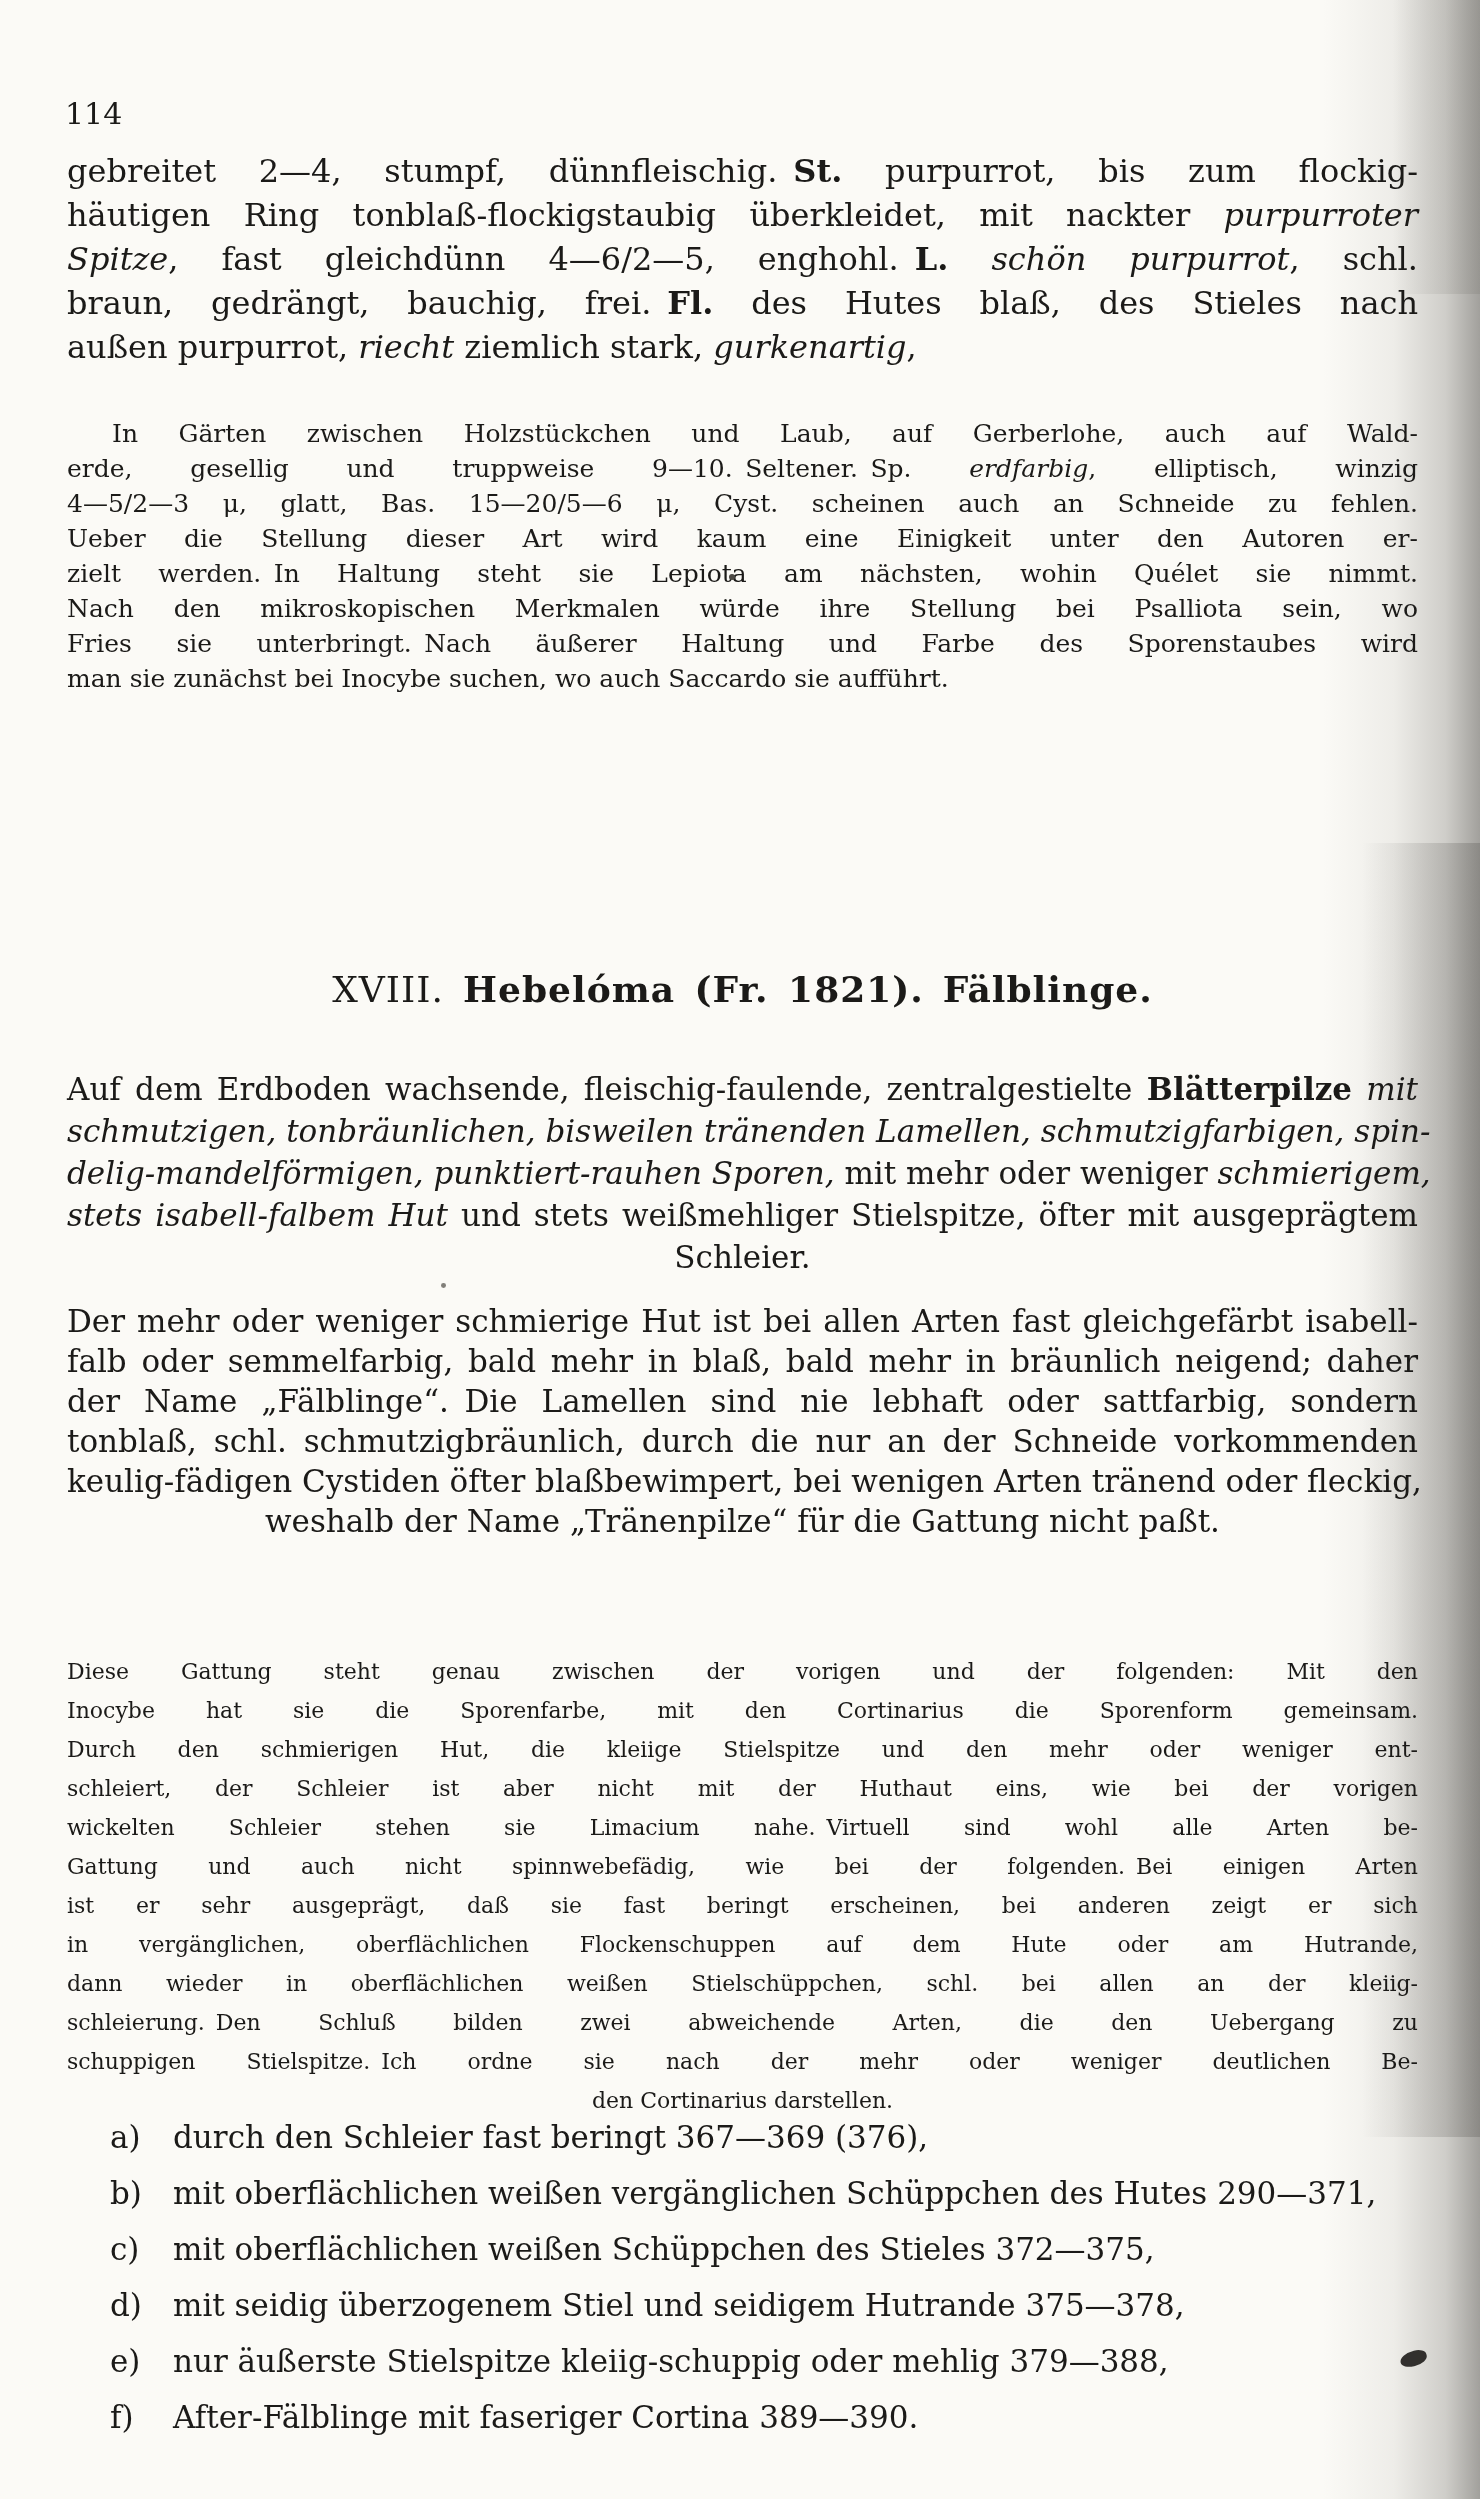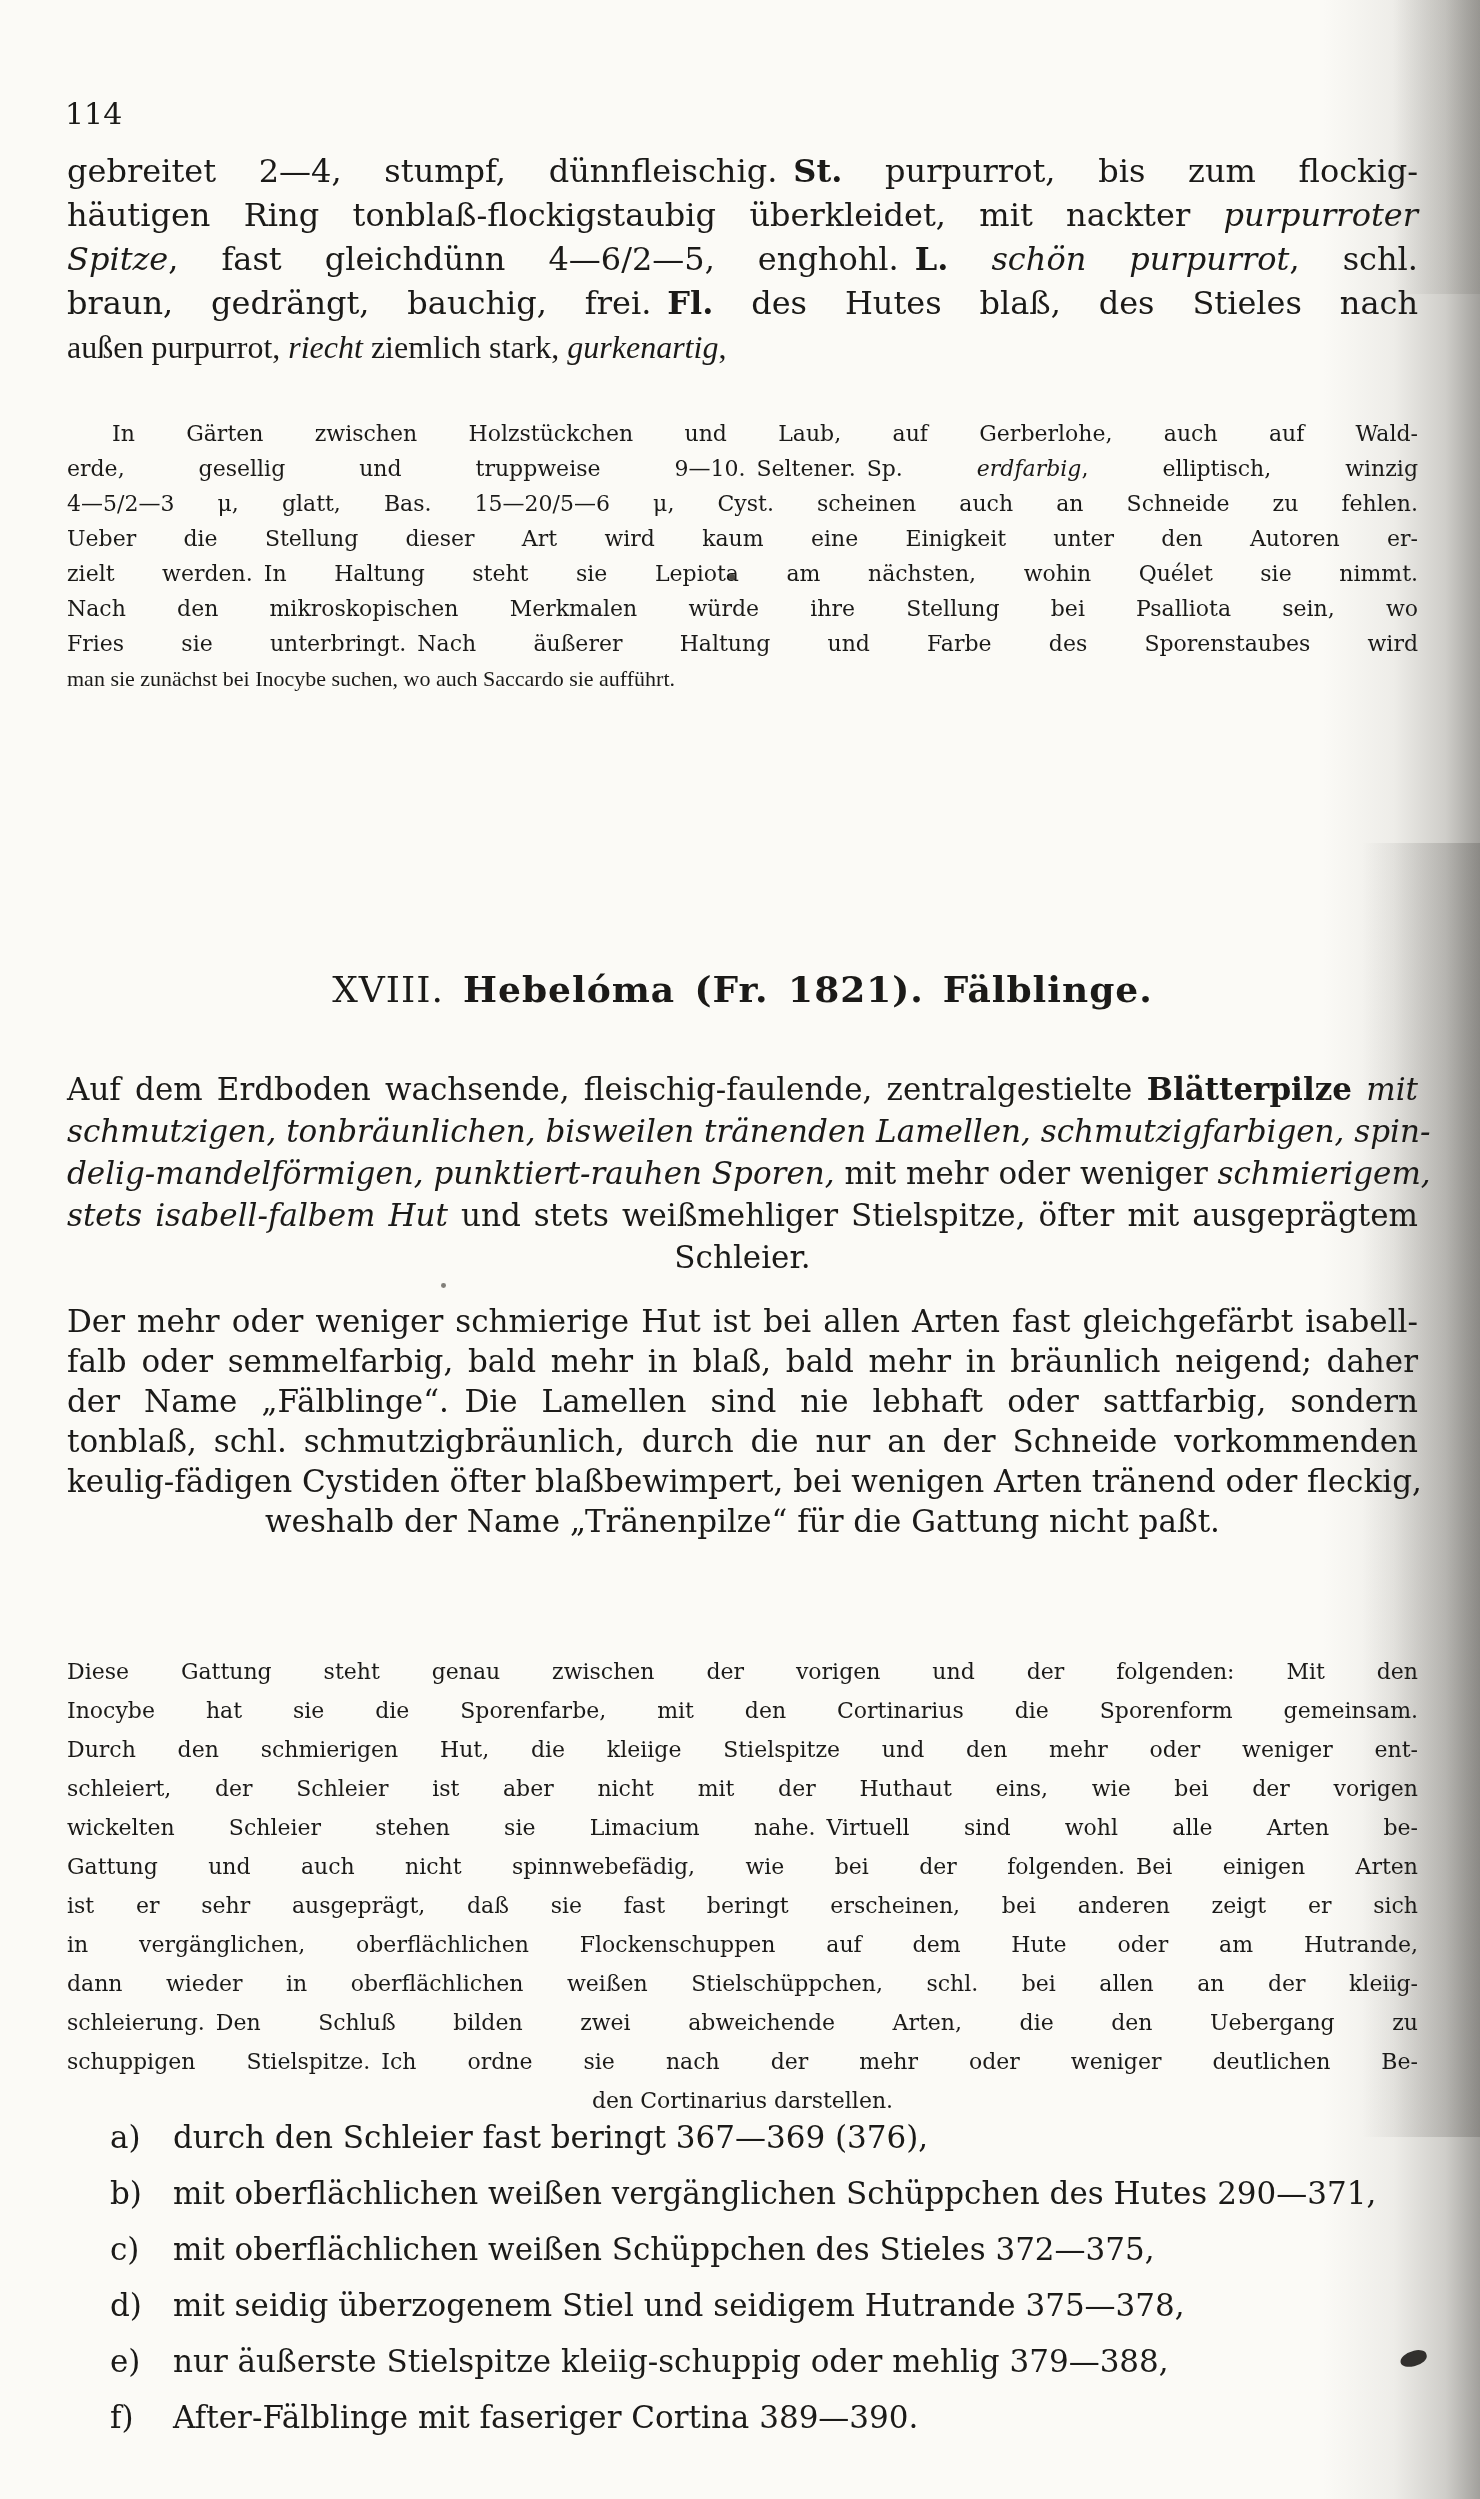--- a/index.html
+++ b/index.html
@@ -24,29 +24,29 @@
     position:absolute; right:0; top:0; width:88px; height:294px; pointer-events:none;
     background:linear-gradient(to right, rgba(120,118,112,0) 0%, rgba(120,118,112,0.25) 100%);
   }
 
   .header { position:absolute; top:96px; left:0; width:1480px; height:43px;text-align:center; }
   .pagenum { position:absolute; left:65px; top:0; font-size:30px; }
   .running { position:absolute; left:260px; top:2px; font-size:30px; letter-spacing:2px; word-spacing:8.8px; }
 
   .block { position:absolute; left:67px; width:1351px; }
   .p1  { top:149px;  font-size:32px;   line-height:44px; }
-  .p2  { top:416px;  font-size:22px;   line-height:35px; }
+  .p2  { top:416px;  font-size:25px;   line-height:35px; }
   .hd  { top:961px;  font-size:36px;   line-height:57px; text-align:center; letter-spacing:1px; word-spacing:5.9px; }
   .p3  { top:1068px; font-size:31px;   line-height:42px; }
   .p4  { top:1301px; font-size:31px;   line-height:40px; }
   .p5  { top:1652px; font-size:22px; line-height:39px; }
   .key { top:2109px; font-size:31px;   line-height:56px; }
 
   .line { text-align:justify; text-align-last:justify; text-justify:inter-word; white-space:nowrap; }
-  .line.l { text-align-last:left;font-family:Liberation Serif, serif; }
+  .line.l { text-align-last:left; }
   .line.c { text-align-last:center; }
   .line.ind { text-indent:45px; }
   .hd .line { text-align-last:center; }
 
   .seg-i { font-style:italic; }
   .seg-b { font-weight:bold; }
 
   .key-item { display:flex; padding-left:43px; }
   .key-label { flex:0 0 63px; }
   .key-text { flex:0 1 auto; white-space:nowrap; }

